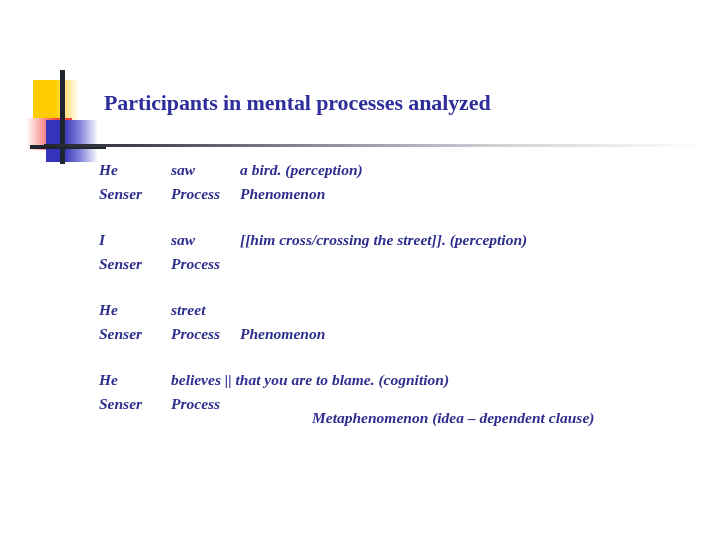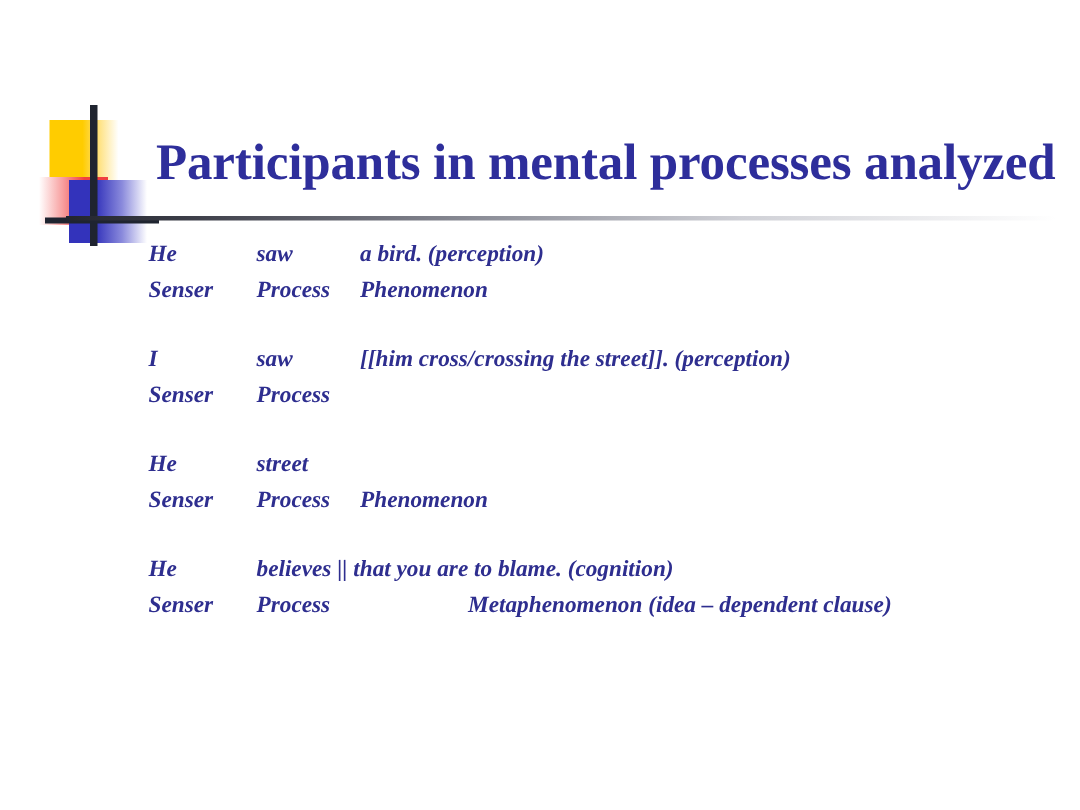--- a/index.html
+++ b/index.html
@@ -63,21 +63,21 @@
     height: 4px;
     background: #1F2430;
   }
 
   
   .slide-title {
     position: absolute;
     left: 104px;
     top: 90px;
     width: 604px;
-    font-size: 34px;
+    font-size: 22px;
     font-weight: bold;
     color: #2E2E9B;
     letter-spacing: -0.1px;
     white-space: nowrap;
   }
 
   
   .title-rule {
     position: absolute;
     left: 44px;
@@ -117,20 +117,21 @@
     position: absolute;
     left: 171px;
   }
   .col-3 {
     position: absolute;
     left: 240px;
   }
   .col-3-indent {
     position: absolute;
     left: 312px;
+    margin-top: 14px;
   }
 </style>
 </head>
 <body>
 
 <div class="logo-cluster">
   <div class="sq-yellow"></div>
   <div class="sq-red"></div>
   <div class="sq-blue"></div>
   <div class="bar-vert"></div>

